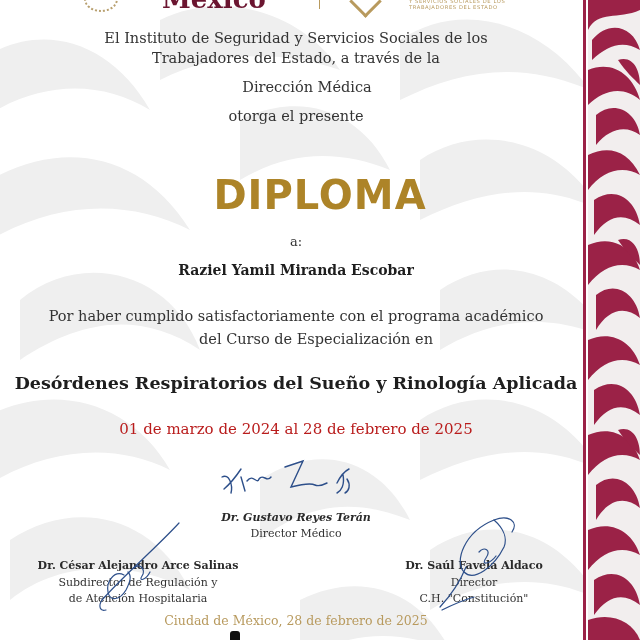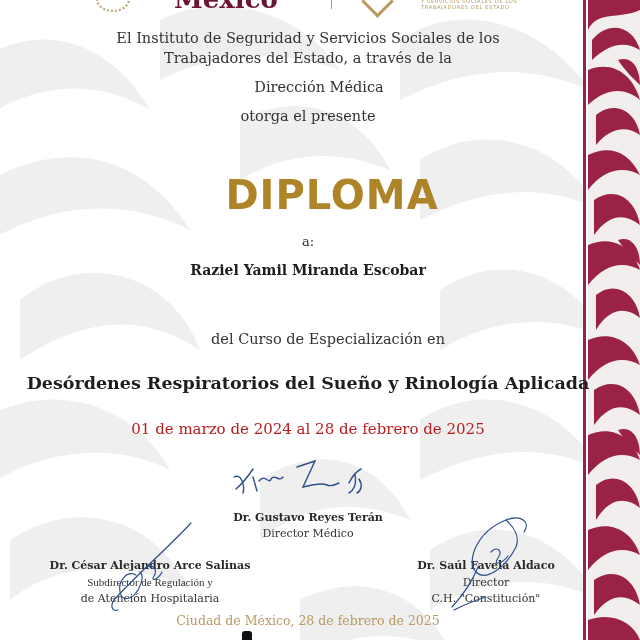--- a/index.html
+++ b/index.html
@@ -5,21 +5,21 @@
     html, body { margin: 0; padding: 0; }
     body {
       width: 640px; height: 640px; overflow: hidden; position: relative;
       background: #ffffff;
       font-family: "DejaVu Serif", serif;
       color: #2a2a2a;
     }
     .bg-pattern { position: absolute; left: 0; top: 0; width: 584px; height: 640px; z-index: 0; }
     .border-line { position: absolute; left: 583px; top: 0; width: 3px; height: 640px; background: #9b2247; z-index: 1; }
     .border-pattern { position: absolute; left: 588px; top: 0; width: 52px; height: 640px; background: #f2eeee; overflow: hidden; z-index: 1; }
-    .content { position: absolute; left: 16px; top: 0; width: 584px; height: 576px; z-index: 2; }
+    .content { position: absolute; left: 4px; top: 0; width: 584px; height: 576px; z-index: 2; }
 
     .header { position: absolute; top: 0; left: 0; width: 584px; height: 14px; }
     .seal { position: absolute; left: 80px; top: -14px; width: 34px; height: 26px; border-radius: 50%;
             border: 2px dotted #b8a070; box-sizing: border-box; }
     .mexico-word { position: absolute; left: 158px; top: -14px; font-family: "DejaVu Serif", serif;
             font-weight: bold; font-size: 26px; color: #6b1530; letter-spacing: 0px; line-height: 26px; }
     .header-divider { position: absolute; left: 315px; top: 0; width: 1px; height: 9px; background: #b89a5e; }
     .issste-chevron { position: absolute; left: 350px; top: -10px; width: 20px; height: 20px;
             border-right: 3px solid #b89a5e; border-bottom: 3px solid #b89a5e; transform: rotate(45deg); }
     .issste-text { position: absolute; left: 405px; top: -2px; font-family: "DejaVu Sans", sans-serif;
@@ -104,47 +104,48 @@
   <div class="line intro" style="top:30px;">El Instituto de Seguridad y Servicios Sociales de los</div>
   <div class="line intro" style="top:50px;">Trabajadores del Estado, a través de la</div>
   <div class="line intro" style="top:79px;padding-left:11px;">Dirección Médica</div>
   <div class="line intro" style="top:108px;">otorga el presente</div>
 
   <div class="line title" style="top:172px;">DIPLOMA</div>
 
   <div class="line a-label" style="top:234px;">a:</div>
   <div class="line recipient" style="top:262px;">Raziel Yamil Miranda Escobar</div>
 
+  <div class="line body-text" style="top:308px;">Por haber cumplido satisfactoriamente con el programa académico</div>
   <div class="line body-text" style="top:331px;padding-left:20px;">del Curso de Especialización en</div>
 
   <div class="line course" style="top:373px;">Desórdenes Respiratorios del Sueño y Rinología Aplicada</div>
 
   <div class="line dates" style="top:420px;">01 de marzo de 2024 al 28 de febrero de 2025</div>
 
   <svg class="signature" style="left:215px; top:455px;" width="140" height="45" viewBox="0 0 140 45">
     <g fill="none" stroke="#2d4f8a" stroke-width="1.4" stroke-linecap="round">
       <path d="M3 22 C 10 18, 14 30, 12 38 M 5 34 C 12 28, 18 20, 22 14"></path>
       <path d="M22 22 L 26 36 M 28 26 C 34 18, 38 30, 40 24 C 44 18, 48 28, 52 22"></path>
       <path d="M66 12 L 84 6 L 72 32 C 80 30, 92 28, 96 30 C 100 32, 104 30, 108 28"></path>
       <path d="M118 28 C 122 20, 126 16, 130 14 M 124 20 C 126 30, 122 36, 118 38 M 128 24 C 132 30, 130 36, 126 38"></path>
     </g>
   </svg>
-  <div class="line sig-name" style="top:511px;">Dr. Gustavo Reyes Terán</div>
+  <div class="line sig-name" style="top:511px;font-style:italic;">Dr. Gustavo Reyes Terán</div>
   <div class="line sig-role" style="top:527px;">Director Médico</div>
 
   <svg class="signature" style="left:80px; top:520px;" width="100" height="95" viewBox="0 0 100 95">
     <g fill="none" stroke="#2d4f8a" stroke-width="1.2" stroke-linecap="round">
       <path d="M95 3 C 70 30, 40 55, 18 80"></path>
       <path d="M40 55 C 30 50, 22 62, 24 72 C 26 82, 36 80, 42 70 C 46 62, 48 56, 44 52"></path>
       <path d="M50 48 C 56 42, 62 50, 58 56 C 54 62, 62 60, 66 52"></path>
       <path d="M18 80 C 14 86, 16 92, 22 90"></path>
     </g>
   </svg>
   <div class="line sig-name" style="left:24px; width:220px; top:559px;">Dr. César Alejandro Arce Salinas</div>
-  <div class="line sig-role" style="left:24px; width:220px; top:576px;font-family:Liberation Serif, serif;">Subdirector de Regulación y</div>
+  <div class="line sig-role" style="left:24px; width:220px; top:576px;">Subdirector de Regulación y</div>
   <div class="line sig-role" style="left:24px; width:220px; top:592px;">de Atención Hospitalaria</div>
 
   <svg class="signature" style="left:430px; top:512px;" width="120" height="100" viewBox="0 0 120 100">
     <g fill="none" stroke="#2d4f8a" stroke-width="1.2" stroke-linecap="round">
       <path d="M60 8 C 30 20, 20 50, 30 60 C 40 70, 60 55, 70 35 C 74 25, 68 15, 60 8"></path>
       <path d="M60 8 C 75 2, 85 10, 78 20"></path>
       <path d="M32 55 C 26 70, 18 82, 6 95"></path>
       <path d="M45 40 C 50 34, 58 38, 52 46 C 46 54, 56 52, 62 44"></path>
       <path d="M40 85 C 30 88, 20 92, 8 98"></path>
     </g>

